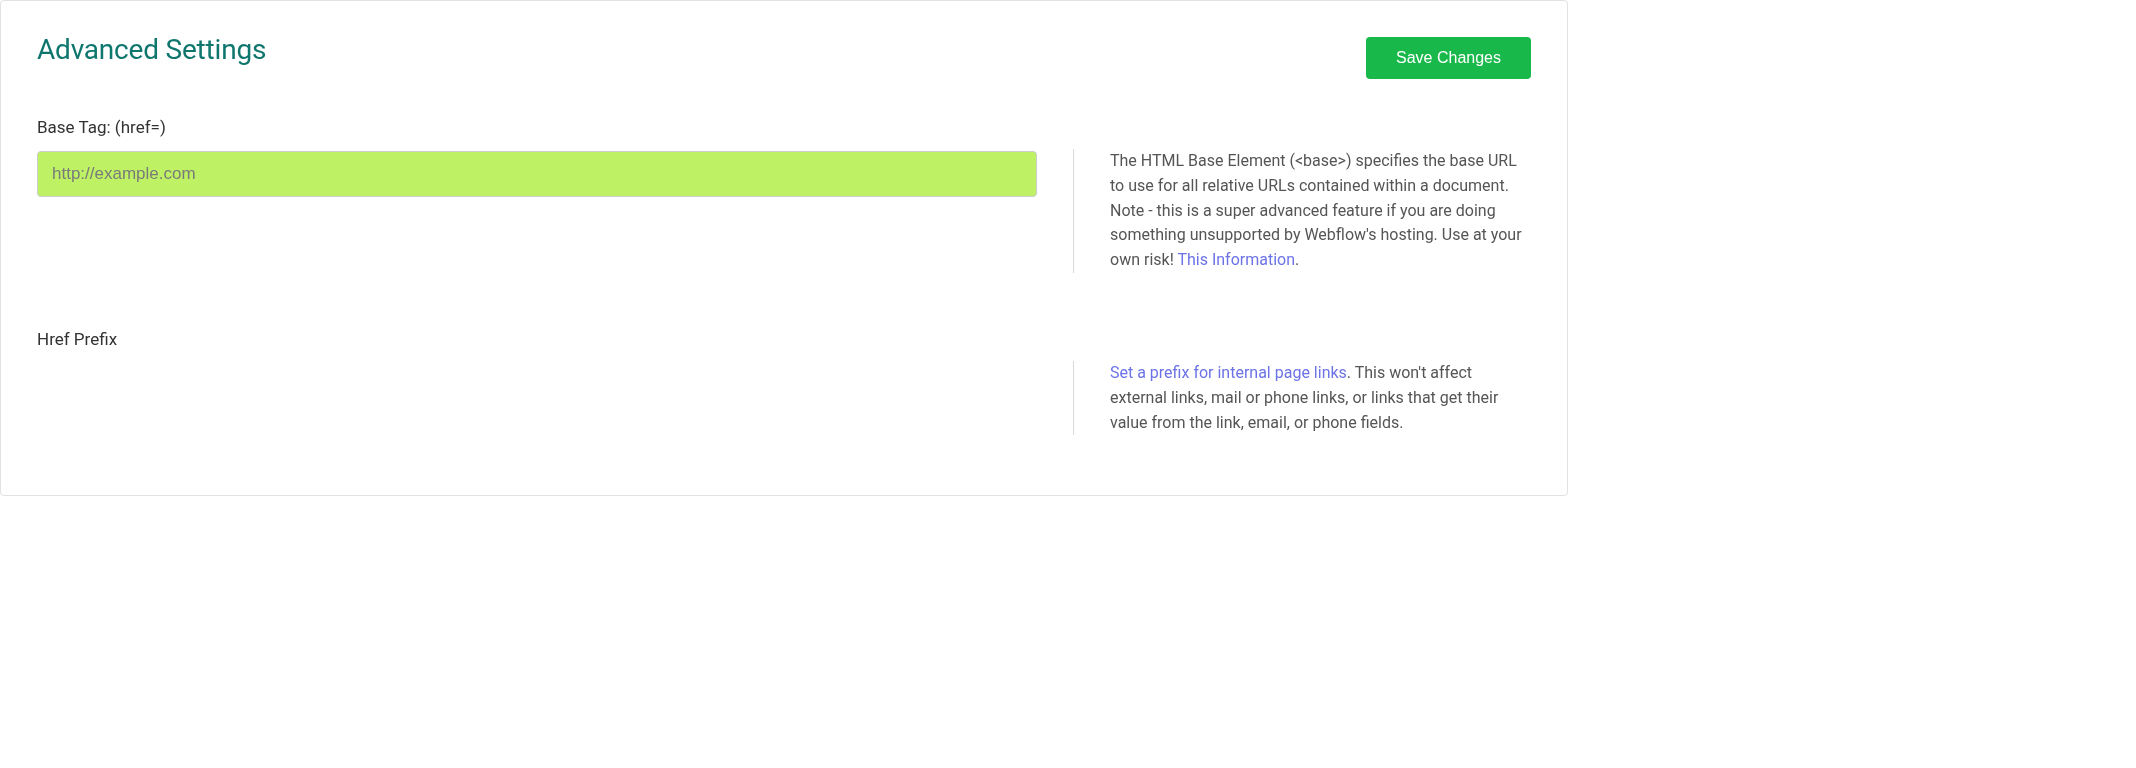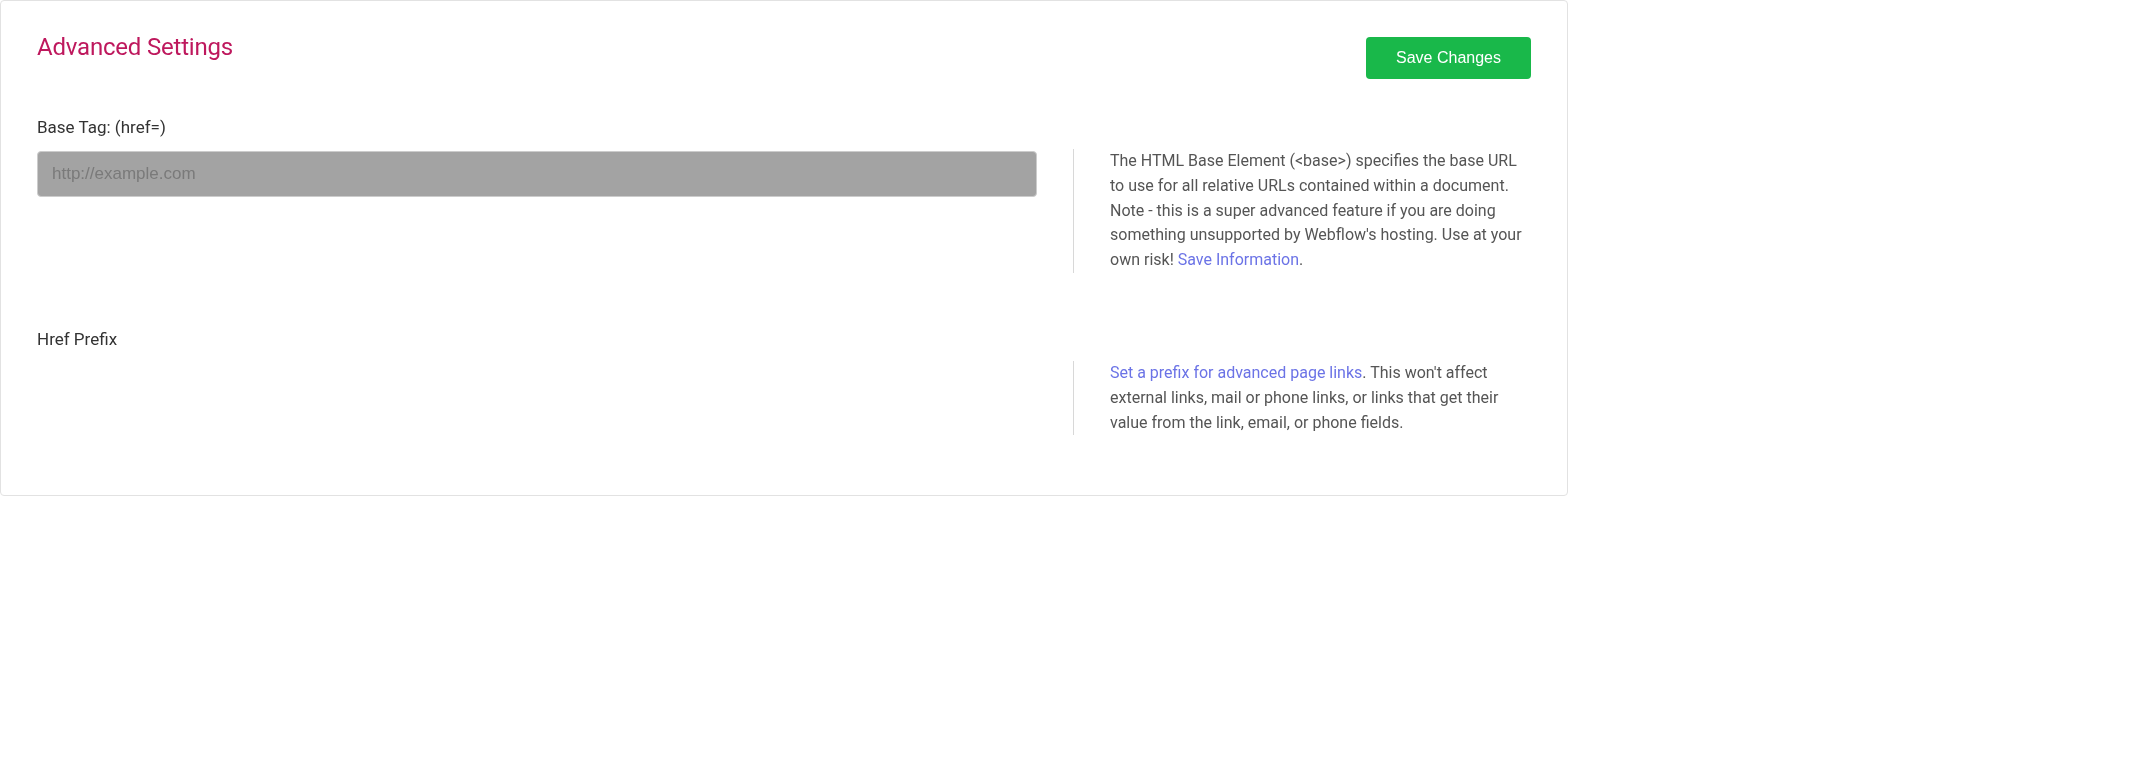--- a/index.html
+++ b/index.html
@@ -20,23 +20,23 @@
       margin: 0;
       width: 1568px;
     }
     .panel-header {
       display: flex;
       justify-content: space-between;
       align-items: flex-start;
       margin-bottom: 38px;
     }
     .panel-title {
-      font-size: 24px;
+      font-size: 28px;
       font-weight: 400;
-      color: #be185d;
+      color: #0f766e;
       letter-spacing: -0.2px;
     }
     .save-button {
       background: #19b84a;
       color: #ffffff;
       border: none;
       border-radius: 4px;
       padding: 12px 30px;
       font-size: 16px;
       font-weight: 400;
@@ -71,21 +71,21 @@
       margin-bottom: 14px;
       font-weight: 400;
     }
     .text-input {
       width: 100%;
       border: 1px solid #cccccc;
       border-radius: 4px;
       padding: 12px 14px;
       font-size: 17px;
       color: #333333;
-      background: #a3a3a3;
+      background: #bef264;
     }
     .text-input::placeholder {
       color: #7a7a7a;
     }
     .help-text {
       font-size: 16px;
       line-height: 1.55;
       color: #555555;
       padding-top: 32px;
       flex: 1;
@@ -105,26 +105,26 @@
     <button class="save-button">Save Changes</button>
   </div>
 
   <div class="field-row">
     <div class="field-left">
       <label class="field-label">Base Tag: (href=)</label>
       <input type="text" class="text-input" placeholder="http://example.com" style="">
     </div>
     <div class="divider"></div>
     <div class="help-text">
-      <span>The HTML Base Element (&lt;base&gt;) specifies the base URL to use for all relative URLs contained within a document. Note - this is a super advanced feature if you are doing something unsupported by Webflow's hosting. Use at your own risk! </span><a href="#" class="link-like">Save Information</a><span>.</span>
+      <span>The HTML Base Element (&lt;base&gt;) specifies the base URL to use for all relative URLs contained within a document. Note - this is a super advanced feature if you are doing something unsupported by Webflow's hosting. Use at your own risk! </span><a href="#" class="link-like">This Information</a><span>.</span>
     </div>
   </div>
 
   <div class="field-row">
     <div class="field-left">
       <label class="field-label">Href Prefix</label>
     </div>
     <div class="divider"></div>
     <div class="help-text">
-      <a href="#" class="link-like">Set a prefix for advanced page links</a><span>. This won't affect external links, mail or phone links, or links that get their value from the link, email, or phone fields.</span>
+      <a href="#" class="link-like">Set a prefix for internal page links</a><span>. This won't affect external links, mail or phone links, or links that get their value from the link, email, or phone fields.</span>
     </div>
   </div>
 </div>
 
 </body></html>

